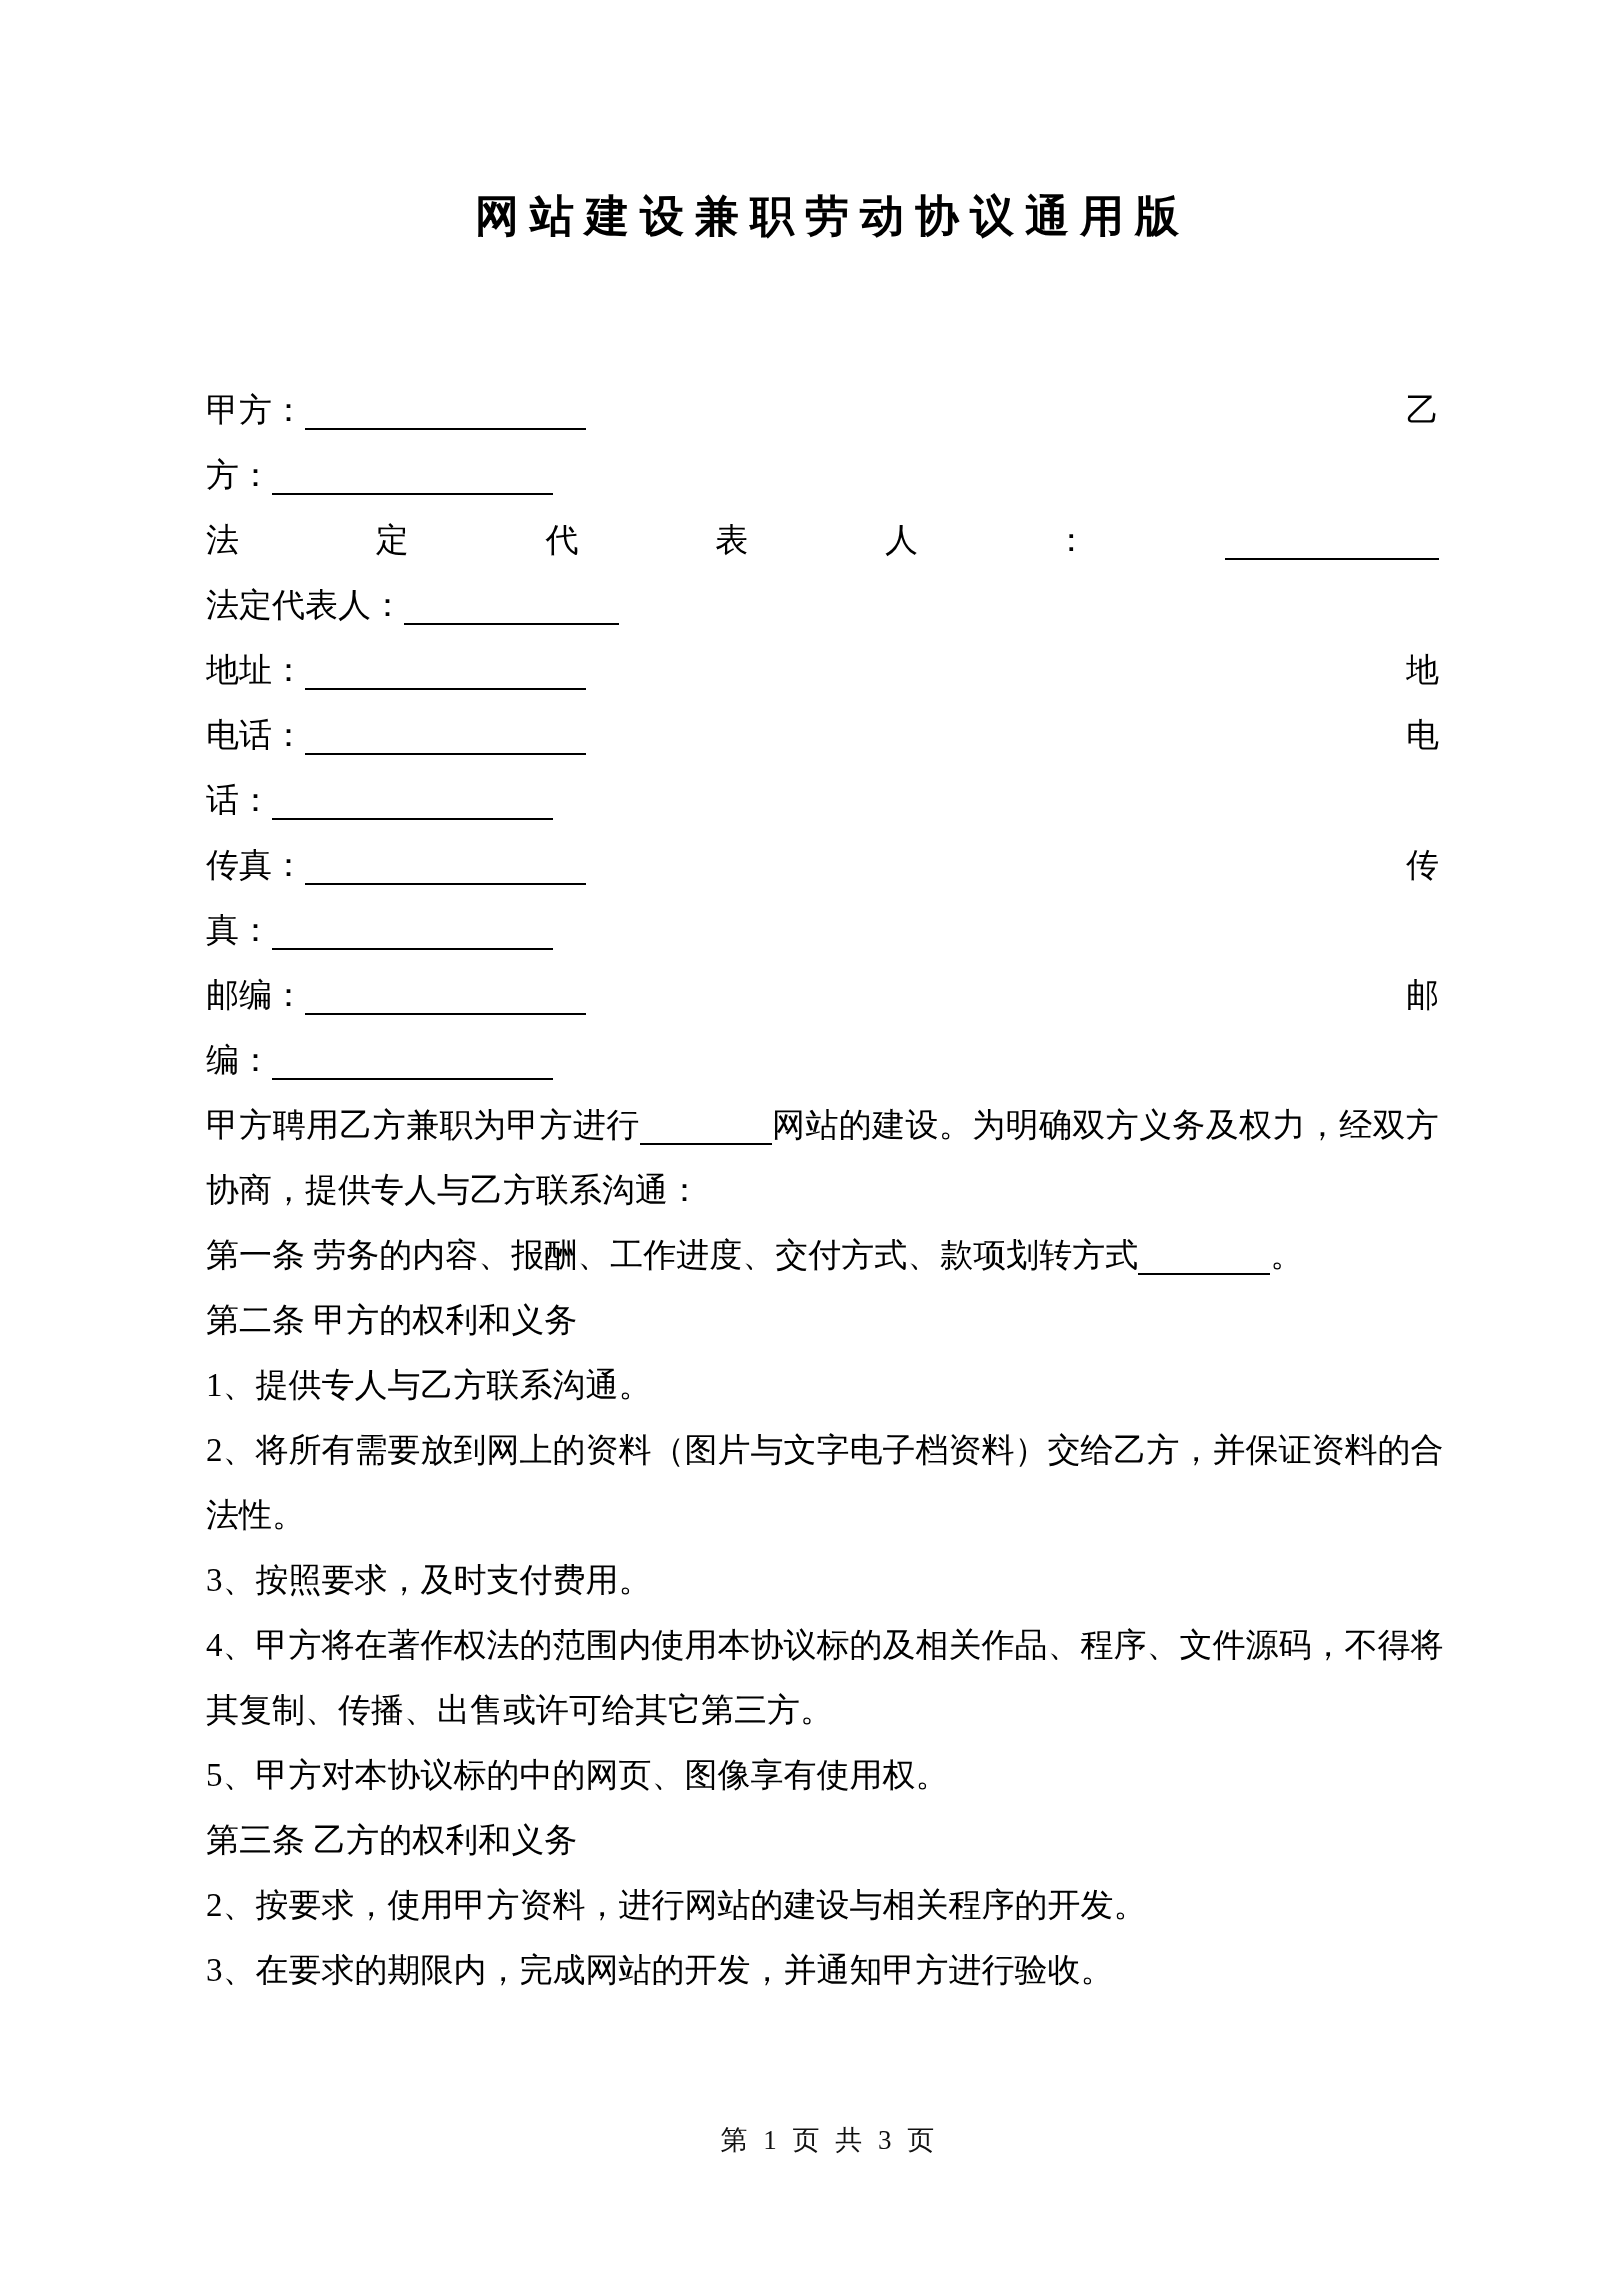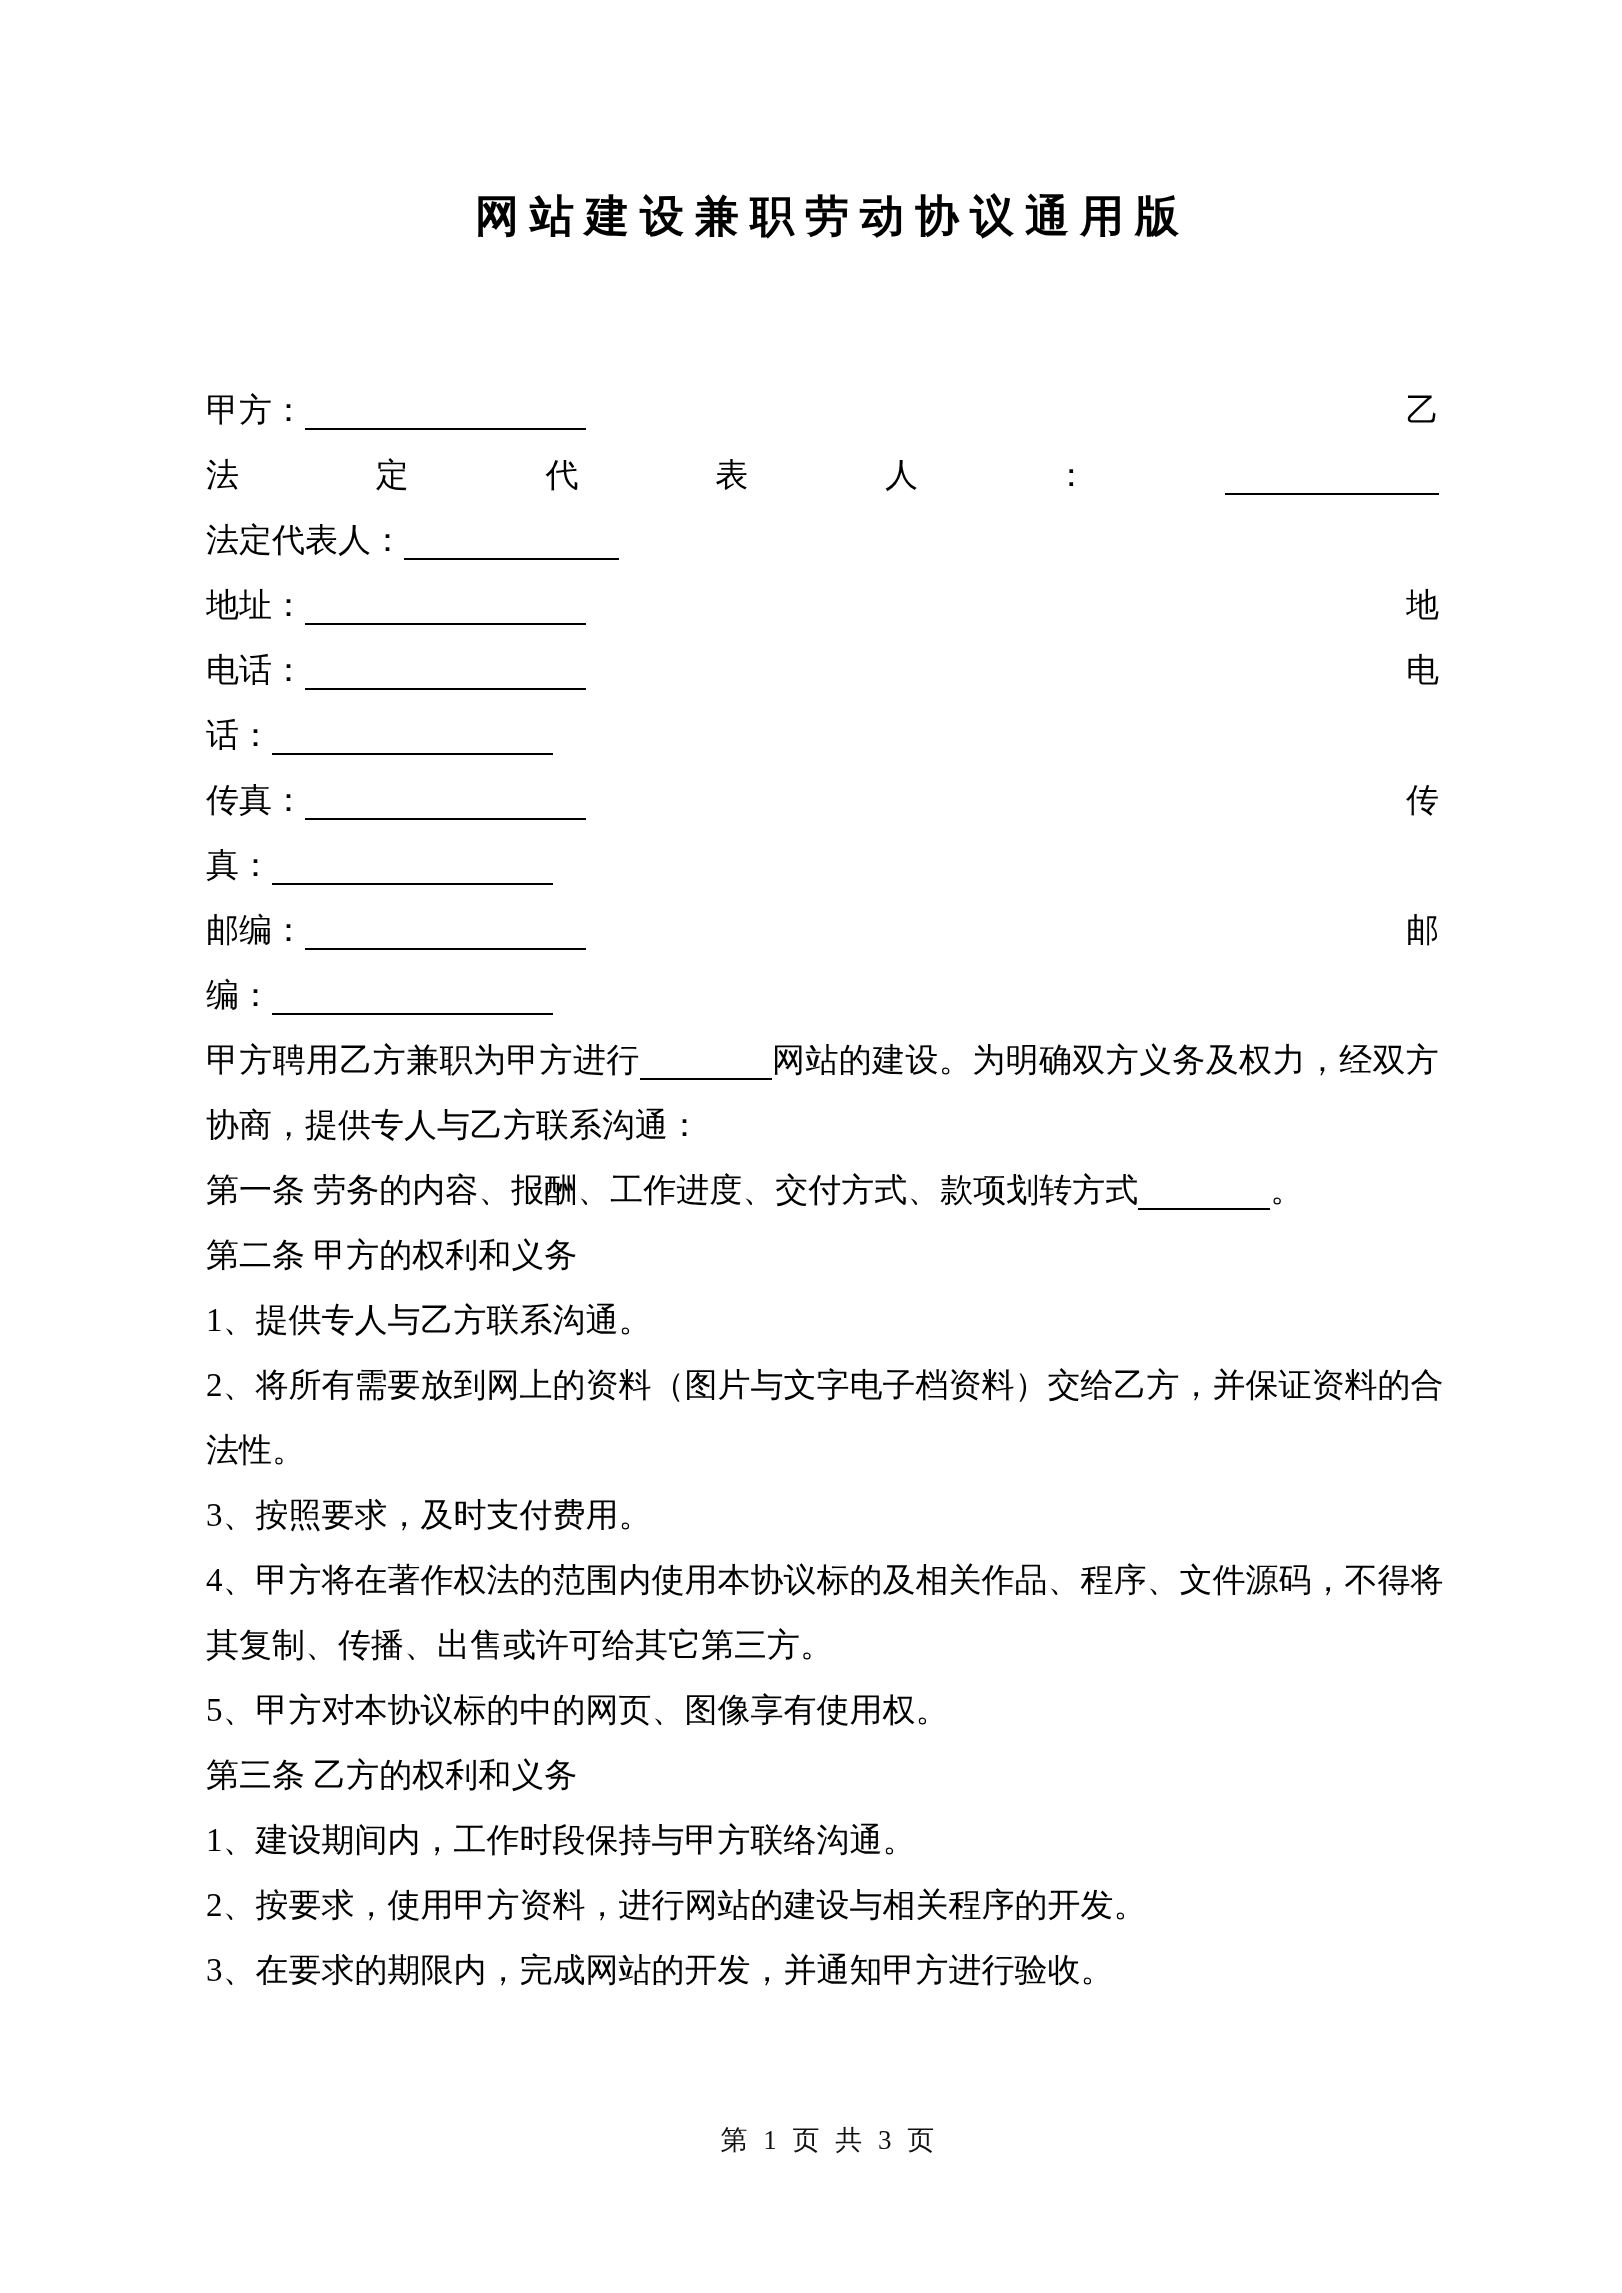--- a/index.html
+++ b/index.html
@@ -68,20 +68,21 @@
 </head>
 <body>
 
 <div class="page">
   <div class="title">网站建设兼职劳动协议通用版</div>
   <div class="doc-body">
       <div class="line split">
         <span class="left"><span class="txt">甲方：</span><span class="blank">_________________</span></span>
         <span class="txt">乙</span>
       </div>
+      <div class="line row"><span class="txt">方：</span><span class="blank">_________________</span></div>
       <div class="line spread">
         <span class="ch">法</span>
         <span class="ch">定</span>
         <span class="ch">代</span>
         <span class="ch">表</span>
         <span class="ch">人</span>
         <span class="ch">：</span>
         <span class="blank">_____________</span>
       </div>
       <div class="line row"><span class="txt">法定代表人：</span><span class="blank">_____________</span></div>
@@ -222,19 +223,18 @@
         <span class="ch">源</span>
         <span class="ch">码</span>
         <span class="ch">，</span>
         <span class="ch">不</span>
         <span class="ch">得</span>
         <span class="ch">将</span>
       </div>
       <div class="line row"><span class="txt">其复制、传播、出售或许可给其它第三方。</span></div>
       <div class="line row"><span class="txt">5、甲方对本协议标的中的网页、图像享有使用权。</span></div>
       <div class="line row"><span class="txt">第三条 乙方的权利和义务</span></div>
-      <div class="line row"><span class="txt">1、建设期间内，工作时段保持与甲方联络沟通。</span></div>
       <div class="line row"><span class="txt">2、按要求，使用甲方资料，进行网站的建设与相关程序的开发。</span></div>
       <div class="line row"><span class="txt">3、在要求的期限内，完成网站的开发，并通知甲方进行验收。</span></div>
     </div>
   <div class="footer">第 1 页 共 3 页</div>
 </div>
 
 
 </body></html>

